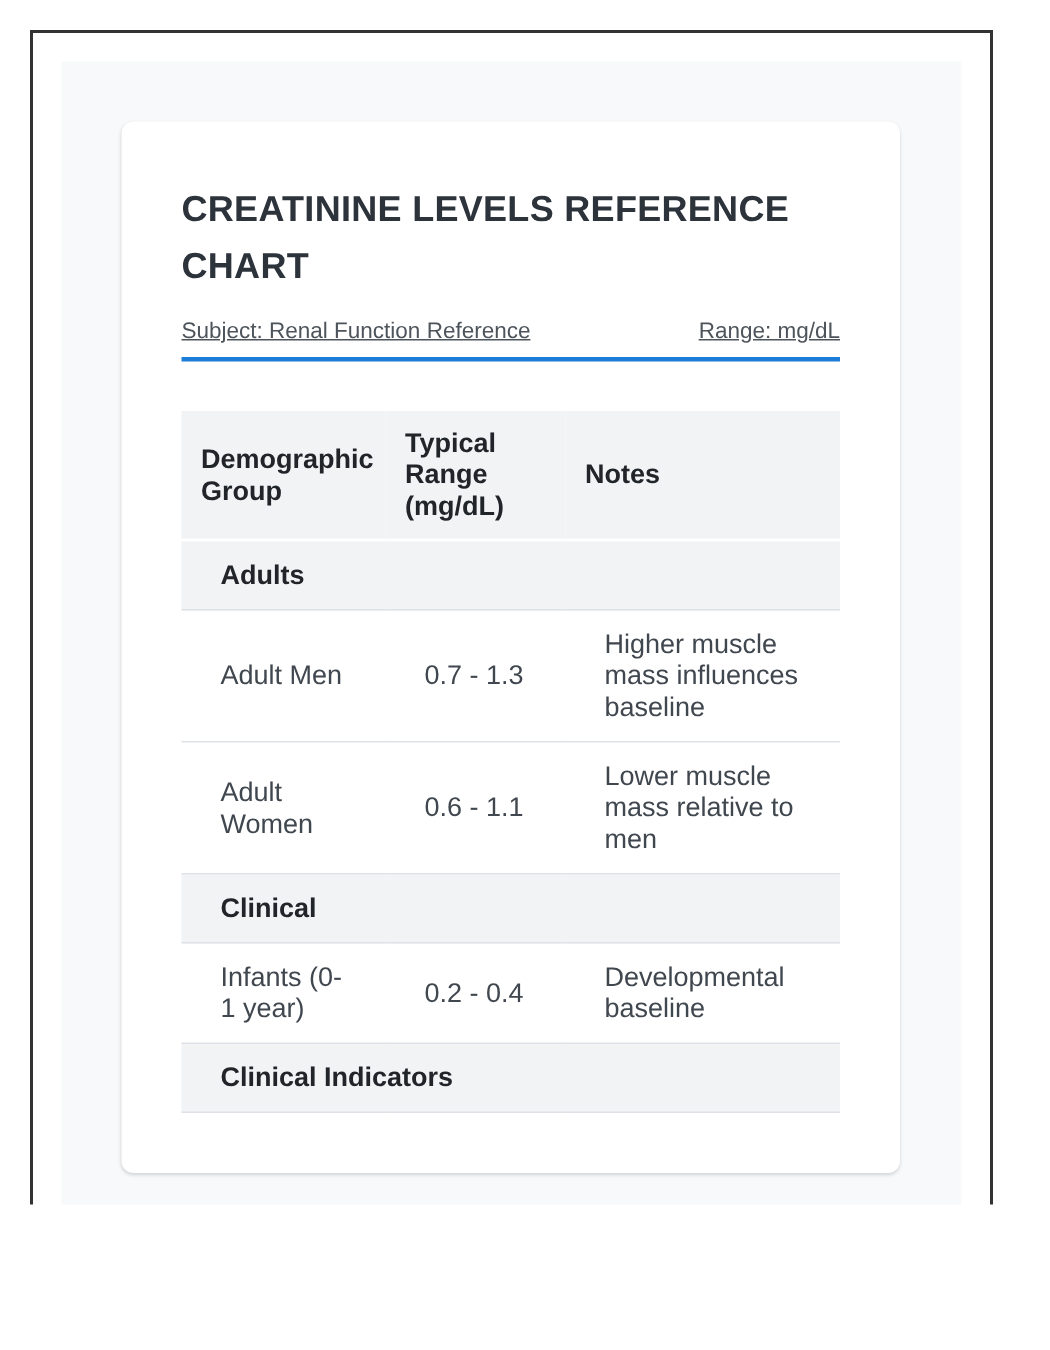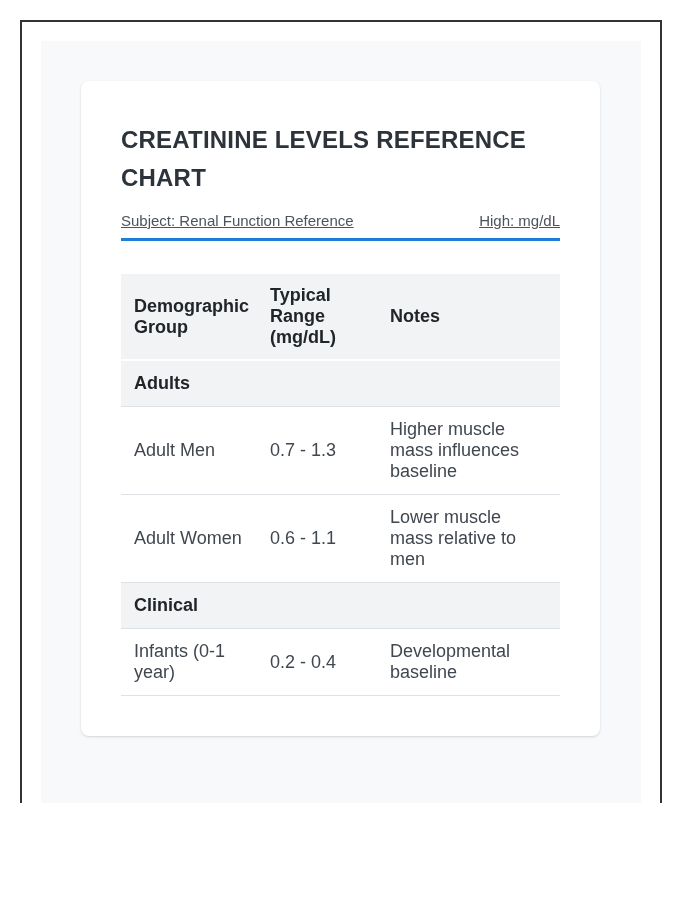--- a/index.html
+++ b/index.html
@@ -72,21 +72,21 @@
     line-height: 21px;
   }
   thead th {
     background: #f1f3f5;
     color: #212529;
     font-weight: 700;
     padding: 11px 13px;
     border-bottom: 2px solid #ffffff;
   }
   tbody td {
-    padding: 12px 13px;
+    padding: 12px 26px;
     color: #40474f;
     border-bottom: 1px solid #dee2e6;
   }
   td.section {
     background: #f1f3f5;
     color: #212529;
     font-weight: 700;
   }
   tr.last-row td { border-bottom: none; }
   td.pad-after::after {
@@ -99,21 +99,21 @@
 <body>
 
 <div class="frame">
   <div class="canvas">
     <div class="card">
 
       <h1 class="title">CREATININE LEVELS REFERENCE CHART</h1>
 
       <div class="meta">
         <span>Subject: Renal Function Reference</span>
-        <span>High: mg/dL</span>
+        <span>Range: mg/dL</span>
       </div>
 
       <div class="divider" style="background-color: rgb(28, 126, 214);"></div>
 
       <table class="ref">
         <colgroup>
             <col class="c1">
             <col class="c2">
             <col class="c3">
           </colgroup>
@@ -139,18 +139,21 @@
             <td>Lower muscle mass relative to men</td>
           </tr>
           <tr>
             <td class="section" colspan="3">Clinical</td>
           </tr>
           <tr>
             <td>Infants (0-1 year)</td>
             <td>0.2 - 0.4</td>
             <td>Developmental baseline</td>
           </tr>
+          <tr>
+            <td class="section" colspan="3">Clinical Indicators</td>
+          </tr>
         </tbody>
       </table>
 
     </div>
   </div>
 </div>
 
 </body></html>

